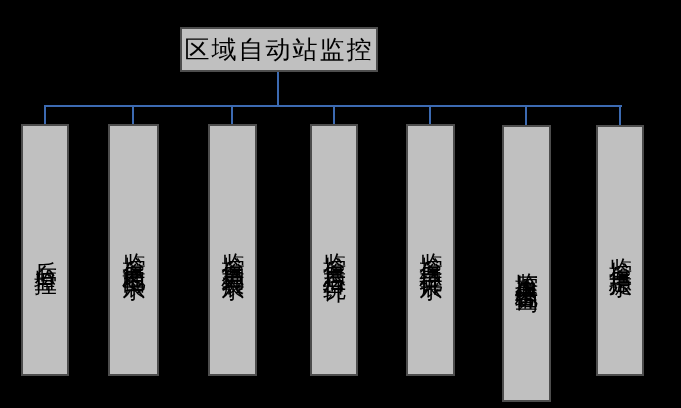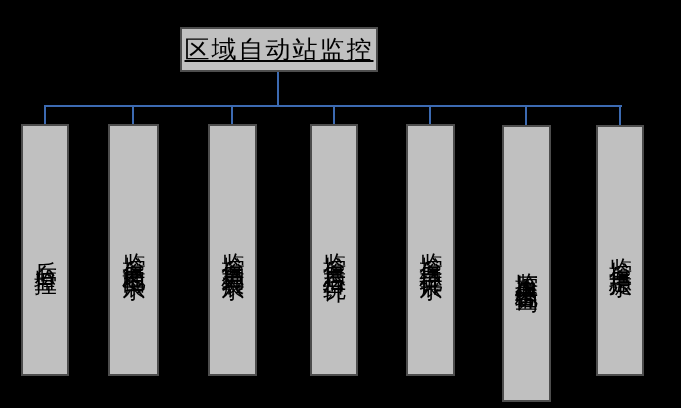--- a/index.html
+++ b/index.html
@@ -26,21 +26,20 @@
     color: var(--text, #000000);
     display: flex;
     align-items: center;
     justify-content: center;
     text-align: center;
   }
   .root-node {
     left: 180px; top: 27px; width: 198px; height: 45px;
     font-size: 25px;
     letter-spacing: 2px;
-    text-decoration: underline;
   }
   .v-node {
     writing-mode: vertical-rl;
     text-orientation: upright;
     font-size: 23px;
     letter-spacing: 4px;
     line-height: 44px;
   }
   .connector {
     position: absolute;

